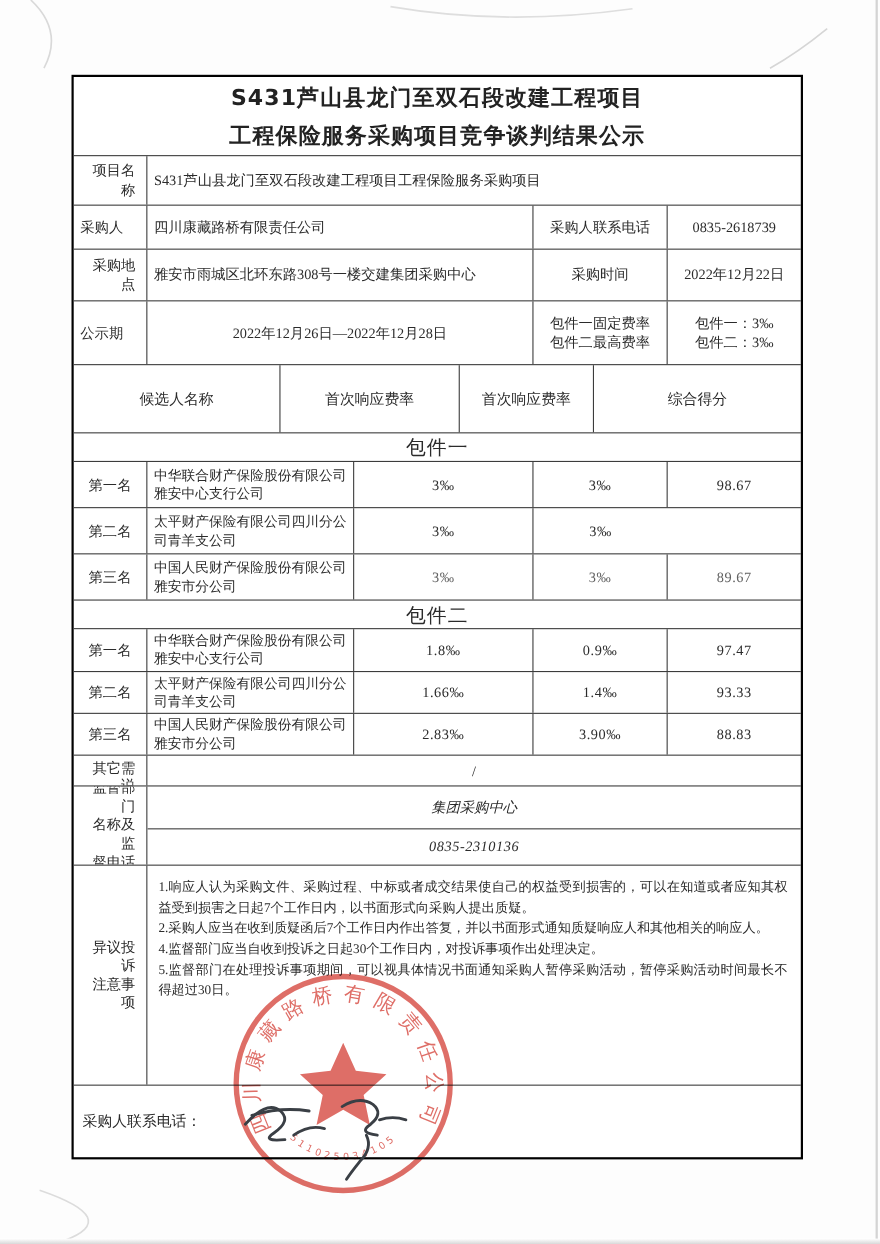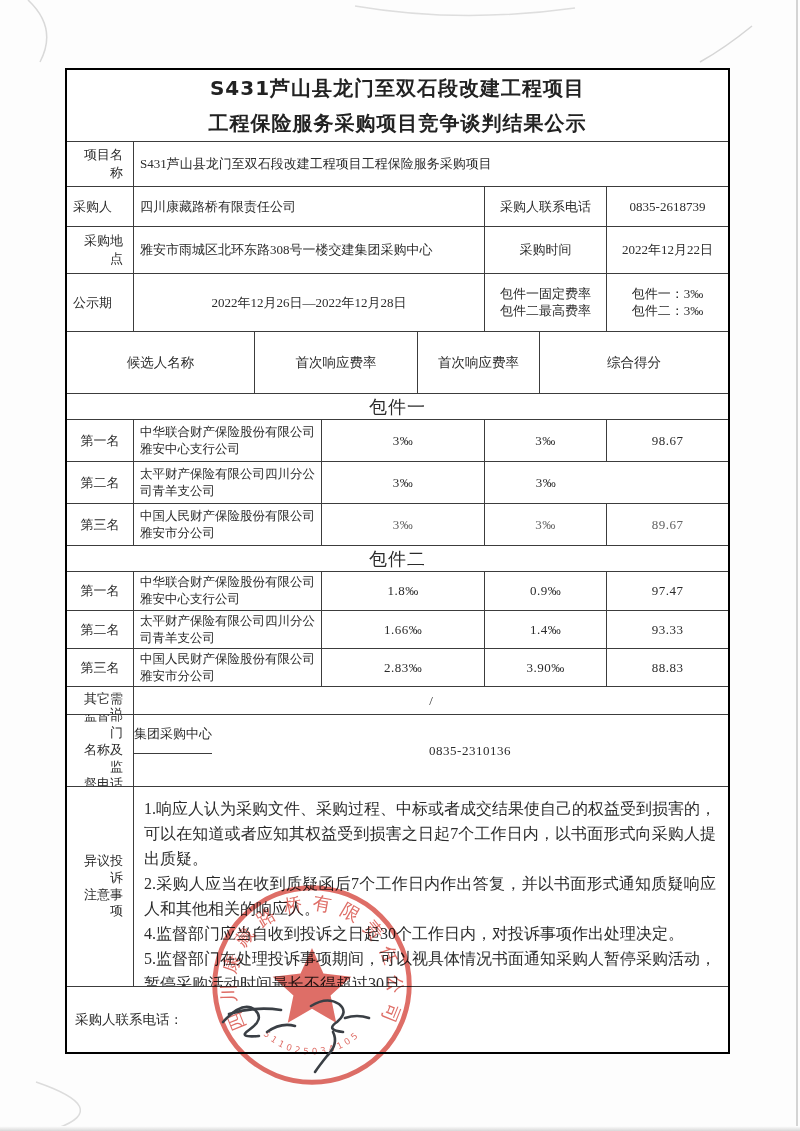--- a/index.html
+++ b/index.html
@@ -34,24 +34,24 @@
   .title-cell {
     font-family:"DejaVu Sans", sans-serif; font-weight:600;
     font-size:20px; letter-spacing:1px; line-height:1.75; color:#222;
   }
   .hdr{font-size:13.5px;}
   .pkg-cell{font-size:18px; letter-spacing:1px;text-align:right;}
   .rate{font-size:13px; letter-spacing:.5px;}
   .dim{color:#616161;}
   .name-cell{font-size:12.5px; line-height:1.35; padding:3px 6px;}
   .other-label{align-items:flex-start; line-height:1.18; padding-top:4px;}
-  .sup-stack{display:flex; flex-direction:row; flex:1;}
+  .sup-stack{display:flex; flex-direction:column; flex:1;font-style:italic;}
   .sup-top{height:39px; border-bottom:1.5px solid #3c3c3c; display:flex; align-items:center; justify-content:center;}
   .sup-bottom{flex:1; display:flex; align-items:center; justify-content:center; letter-spacing:.5px;}
-  .obj-text{display:block; padding:10px 12px 6px 10px; font-size:16px; line-height:1.56; text-align:justify;font-family:Liberation Serif, serif;}
+  .obj-text{display:block; padding:10px 12px 6px 10px; font-size:12px; line-height:1.56; text-align:justify;font-family:Liberation Serif, serif;}
   .obj-item{margin:0;}
   .sign-row .cell{position:relative;}
   .sign-label{padding-left:8px; font-size:13.5px;}
 
   .stamp {
     position:absolute; left:205px; top:878px; width:214px; height:214px;
     mix-blend-mode:multiply; opacity:.85; pointer-events:none;
   }
   .signature { position:absolute; left:215px; top:992px; width:190px; height:85px; pointer-events:none; }
 </style>

